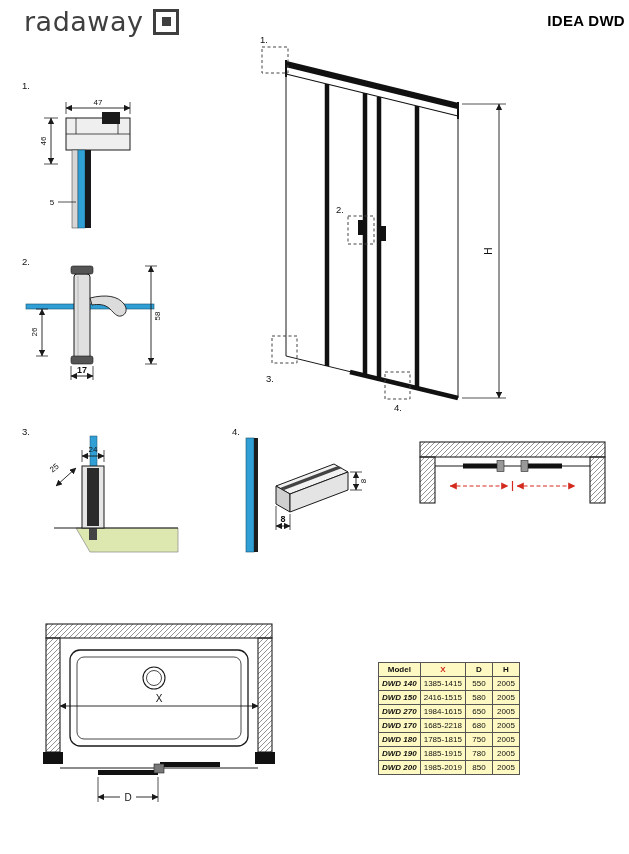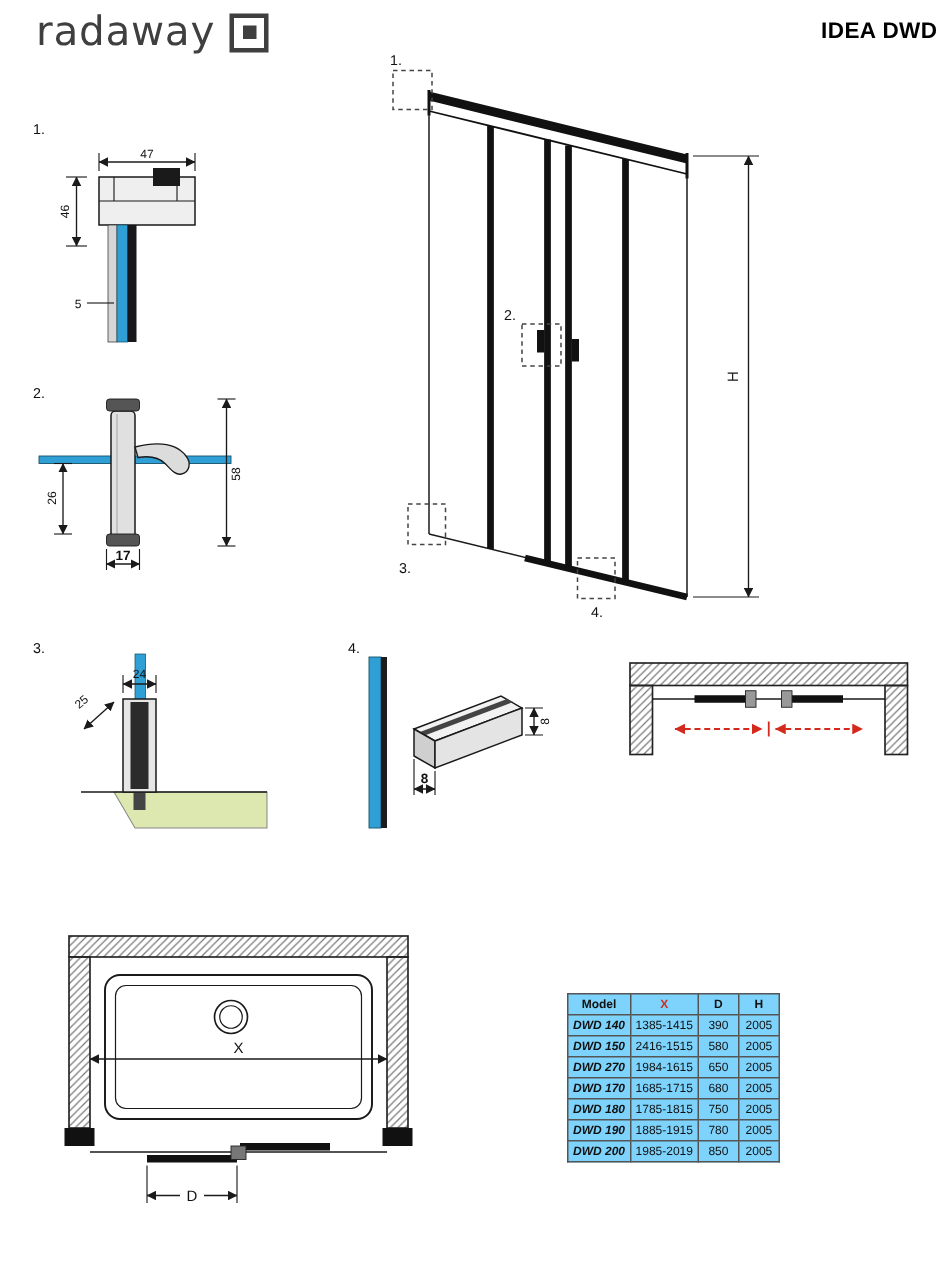--- a/index.html
+++ b/index.html
@@ -15,21 +15,21 @@
   
   svg text{font-family:"Liberation Sans",sans-serif;fill:#111;font-size:8px;}
   svg text.lbl{font-size:9.5px;}
   svg text.big{font-size:10px;}
   svg text.bold{font-weight:bold;font-size:9px;}
   .thin{stroke:#1a1a1a;stroke-width:1;fill:none;}
   .vthin{stroke:#1a1a1a;stroke-width:.75;fill:none;}
   .dimline{stroke:#1a1a1a;stroke-width:.9;fill:none;}
   .dash{stroke:#444;stroke-width:1;fill:none;stroke-dasharray:3,2.5;}
   
-  .spec-table{position:absolute;left:378px;top:662px;border-collapse:collapse;font-size:8px;color:#111;background:#7dd3fc;}
+  .spec-table{position:absolute;left:378px;top:662px;border-collapse:collapse;font-size:8px;color:#111;background:#fef9c3;}
   .spec-table th,.spec-table td{border:1px solid #555;padding:1px 3px;text-align:center;height:11px;line-height:11px;white-space:nowrap;}
   .spec-table th{font-weight:bold;}
   .spec-table th.x{color:#d42a1e;}
   .spec-table td.model{font-weight:bold;font-style:italic;}
   .spec-table td{min-width:20px;margin-left:28px;}
 </style>
 </head>
 <body>
 
 <div class="page">
@@ -295,38 +295,38 @@
         <th>Model</th>
         <th class="x">X</th>
         <th>D</th>
         <th>H</th>
       </tr>
     </thead>
     <tbody>
       <tr>
         <td class="model">DWD 140</td>
         <td>1385-1415</td>
-        <td>390</td>
+        <td>550</td>
         <td>2005</td>
       </tr>
       <tr>
         <td class="model">DWD 150</td>
         <td>2416-1515</td>
         <td>580</td>
         <td>2005</td>
       </tr>
       <tr>
         <td class="model">DWD 270</td>
         <td>1984-1615</td>
         <td>650</td>
         <td>2005</td>
       </tr>
       <tr>
         <td class="model">DWD 170</td>
-        <td>1685-1715</td>
+        <td>1685-2218</td>
         <td>680</td>
         <td>2005</td>
       </tr>
       <tr>
         <td class="model">DWD 180</td>
         <td>1785-1815</td>
         <td>750</td>
         <td>2005</td>
       </tr>
       <tr>

